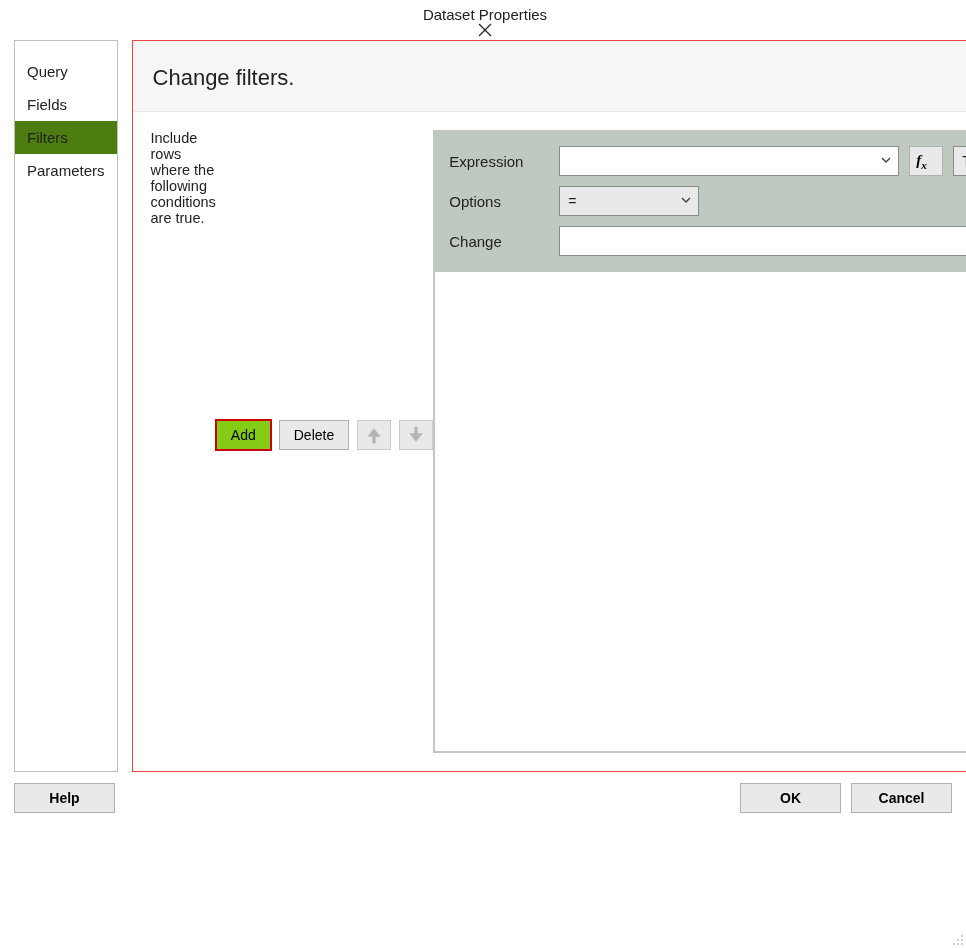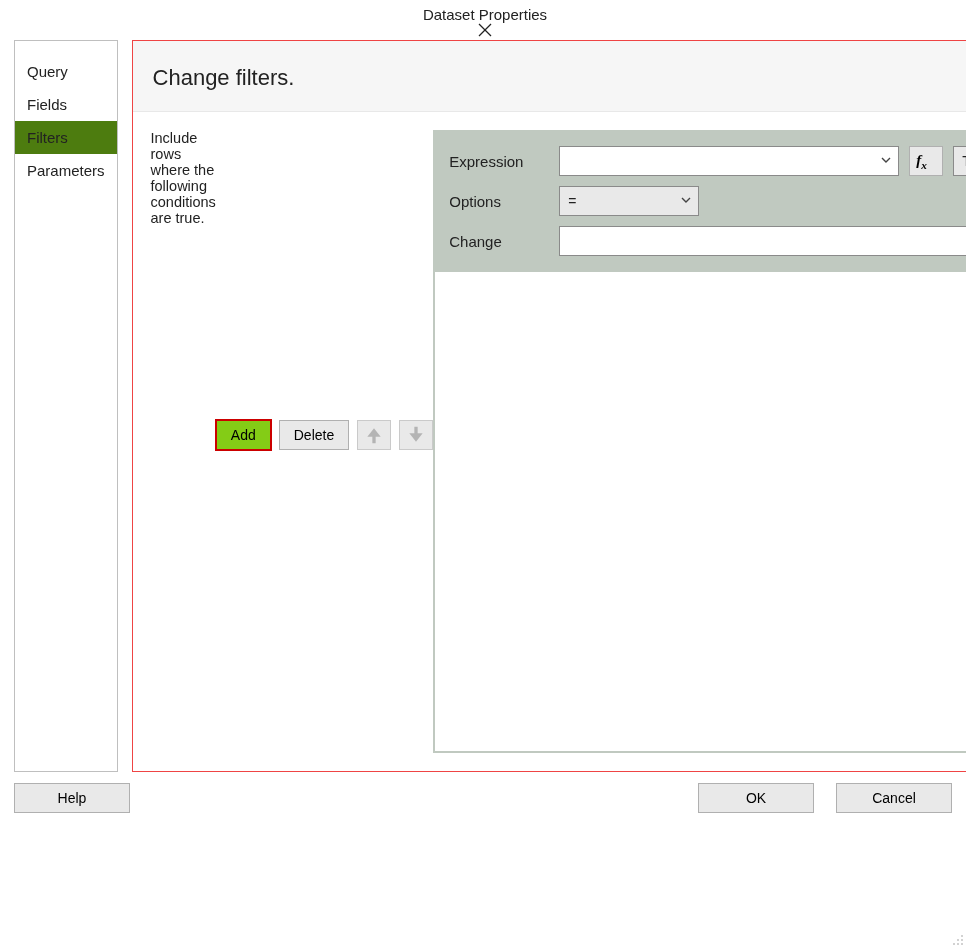--- a/index.html
+++ b/index.html
@@ -172,22 +172,22 @@
     font-style: italic;
   }
   .fx-text .sub { font-size: 0.75em; vertical-align: sub; }
   .footer {
     display: flex;
     justify-content: space-between;
     align-items: center;
     padding: 10px 14px 10px 14px;
     height: 52px;
   }
-  .footer .right-btns { display: flex; gap: 22px; }
-  .footer .btn { width: 116px; justify-content: center; }
+  .footer .right-btns { display: flex; gap: 10px; }
+  .footer .btn { width: 101px; justify-content: center; font-weight: bold; }
   .resize-grip {
     position: absolute;
     right: 2px;
     bottom: 2px;
     width: 14px;
     height: 14px;
   }
   .resize-grip svg { width: 14px; height: 14px; opacity: 0.5; }
 </style>
 </head>

